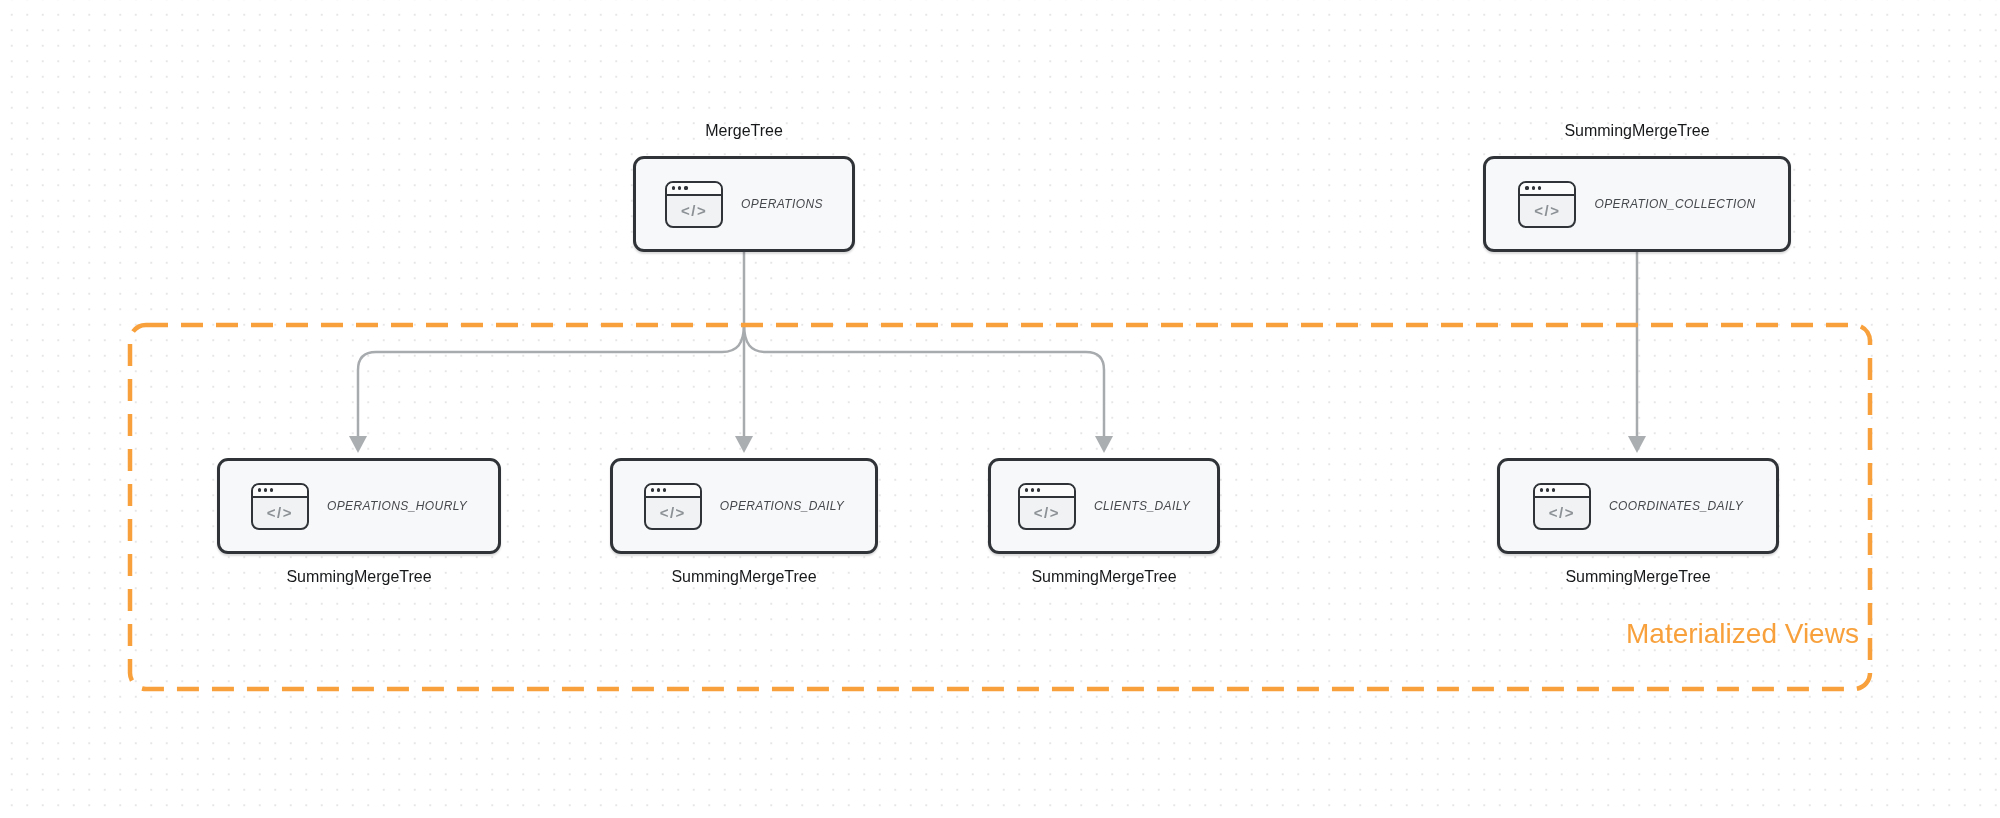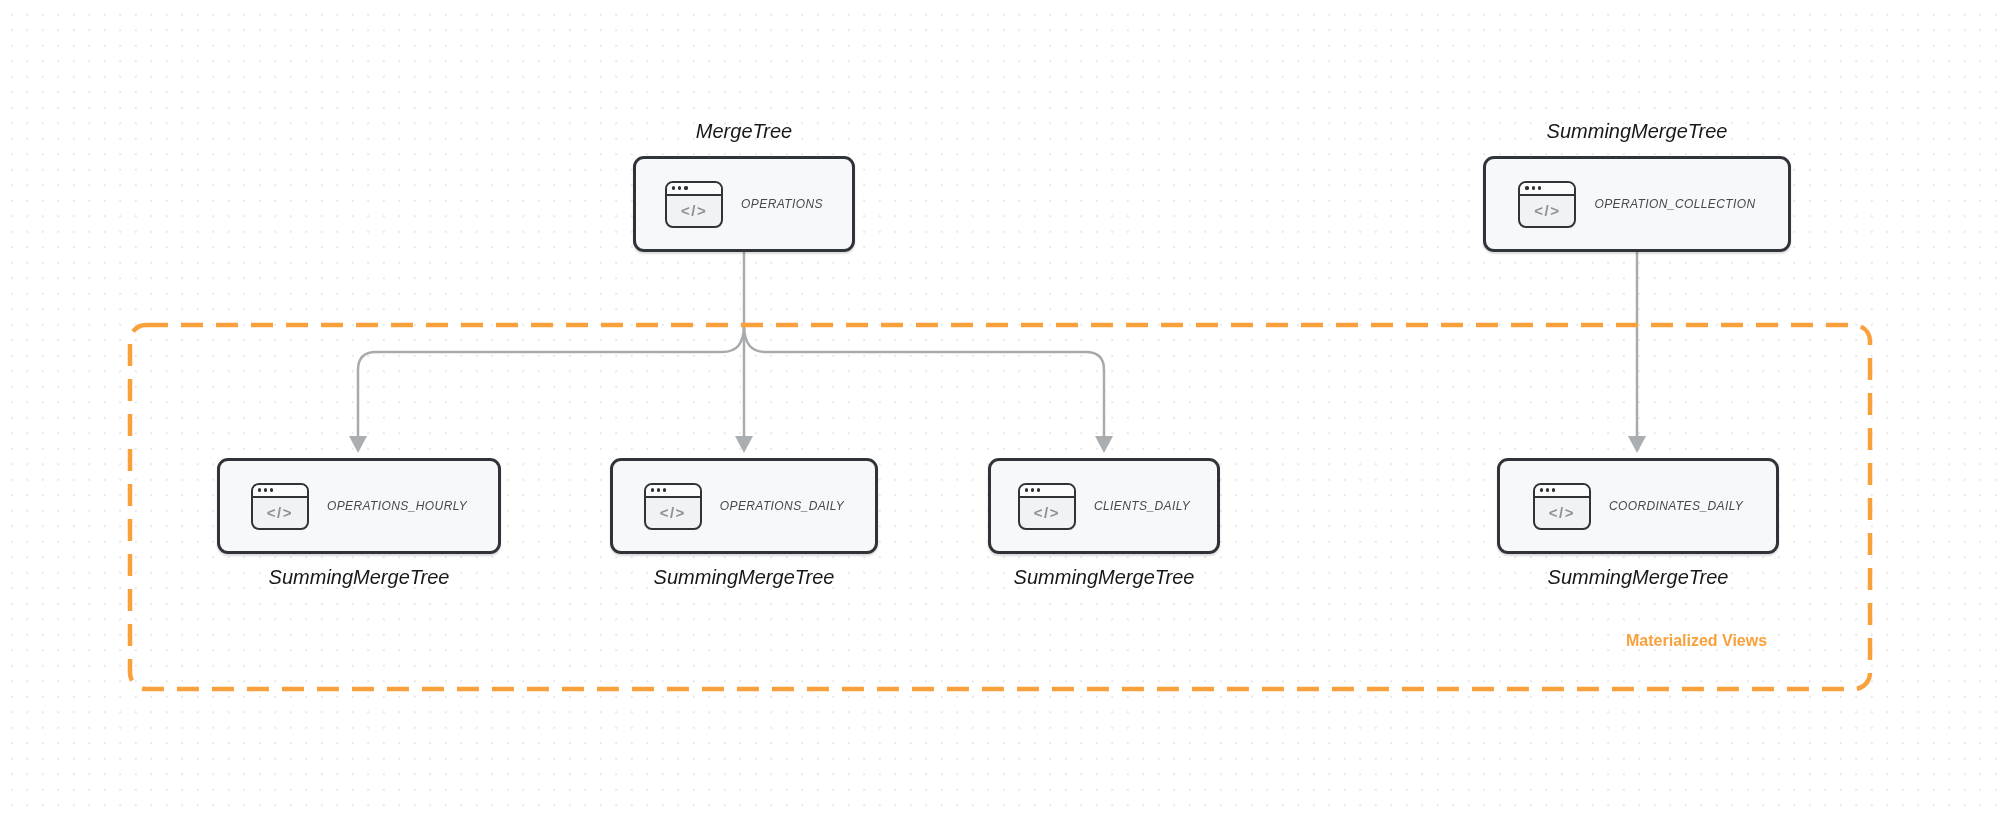--- a/index.html
+++ b/index.html
@@ -9,23 +9,22 @@
     font-family:"Liberation Sans",sans-serif;
     background-color:#ffffff;
     background-image:radial-gradient(circle,#e6e6e8 1.15px,rgba(0,0,0,0) 1.35px);
     background-size:15.5px 15.5px;
     background-position:4px 7px;
     overflow:hidden;
   }
   svg.overlay{position:absolute;left:0;top:0;z-index:1;}
   .node-wrap{position:absolute;display:flex;flex-direction:column;align-items:center;z-index:2;}
   .engine-label{
-    font-size:20px;line-height:20px;font-weight:500;color:#17181a;
+    font-size:16px;line-height:20px;font-weight:500;color:#17181a;
     white-space:nowrap;
-    font-style:italic;
   }
   .engine-label.above{margin-bottom:15px;}
   .engine-label.below{margin-top:13px;}
   .node-box{
     box-sizing:border-box;
     height:96px;width:100%;
     display:flex;align-items:center;justify-content:center;gap:18px;
     background:#f7f8f9;
     border:3px solid #303438;
     border-radius:11px;
@@ -47,22 +46,22 @@
     flex:none;height:11px;background:#fcfcfd;
     border-bottom:2.4px solid #303438;
     display:flex;align-items:center;gap:3px;padding-left:5px;
   }
   .win-dot{width:3.2px;height:3.2px;border-radius:50%;background:#303438;}
   .win-body{
     flex:1;display:flex;align-items:center;justify-content:center;
     font-weight:700;font-size:15px;letter-spacing:1.5px;color:#8c9196;
   }
   .group-label{
-    position:absolute;left:1626px;top:632px;z-index:2;
-    font-size:16px;font-weight:700;color:#f8a13c;white-space:nowrap;
+    position:absolute;left:1626px;top:618px;z-index:2;
+    font-size:28px;font-weight:400;color:#f8a13c;white-space:nowrap;
   }
 </style>
 </head>
 <body>
 
 <div class="canvas">
 
   <svg class="overlay" width="2000" height="818" viewBox="0 0 2000 818">
 
     <path d="M744 252 L744 437" fill="none" stroke="#a8abae" stroke-width="2.5"></path>

